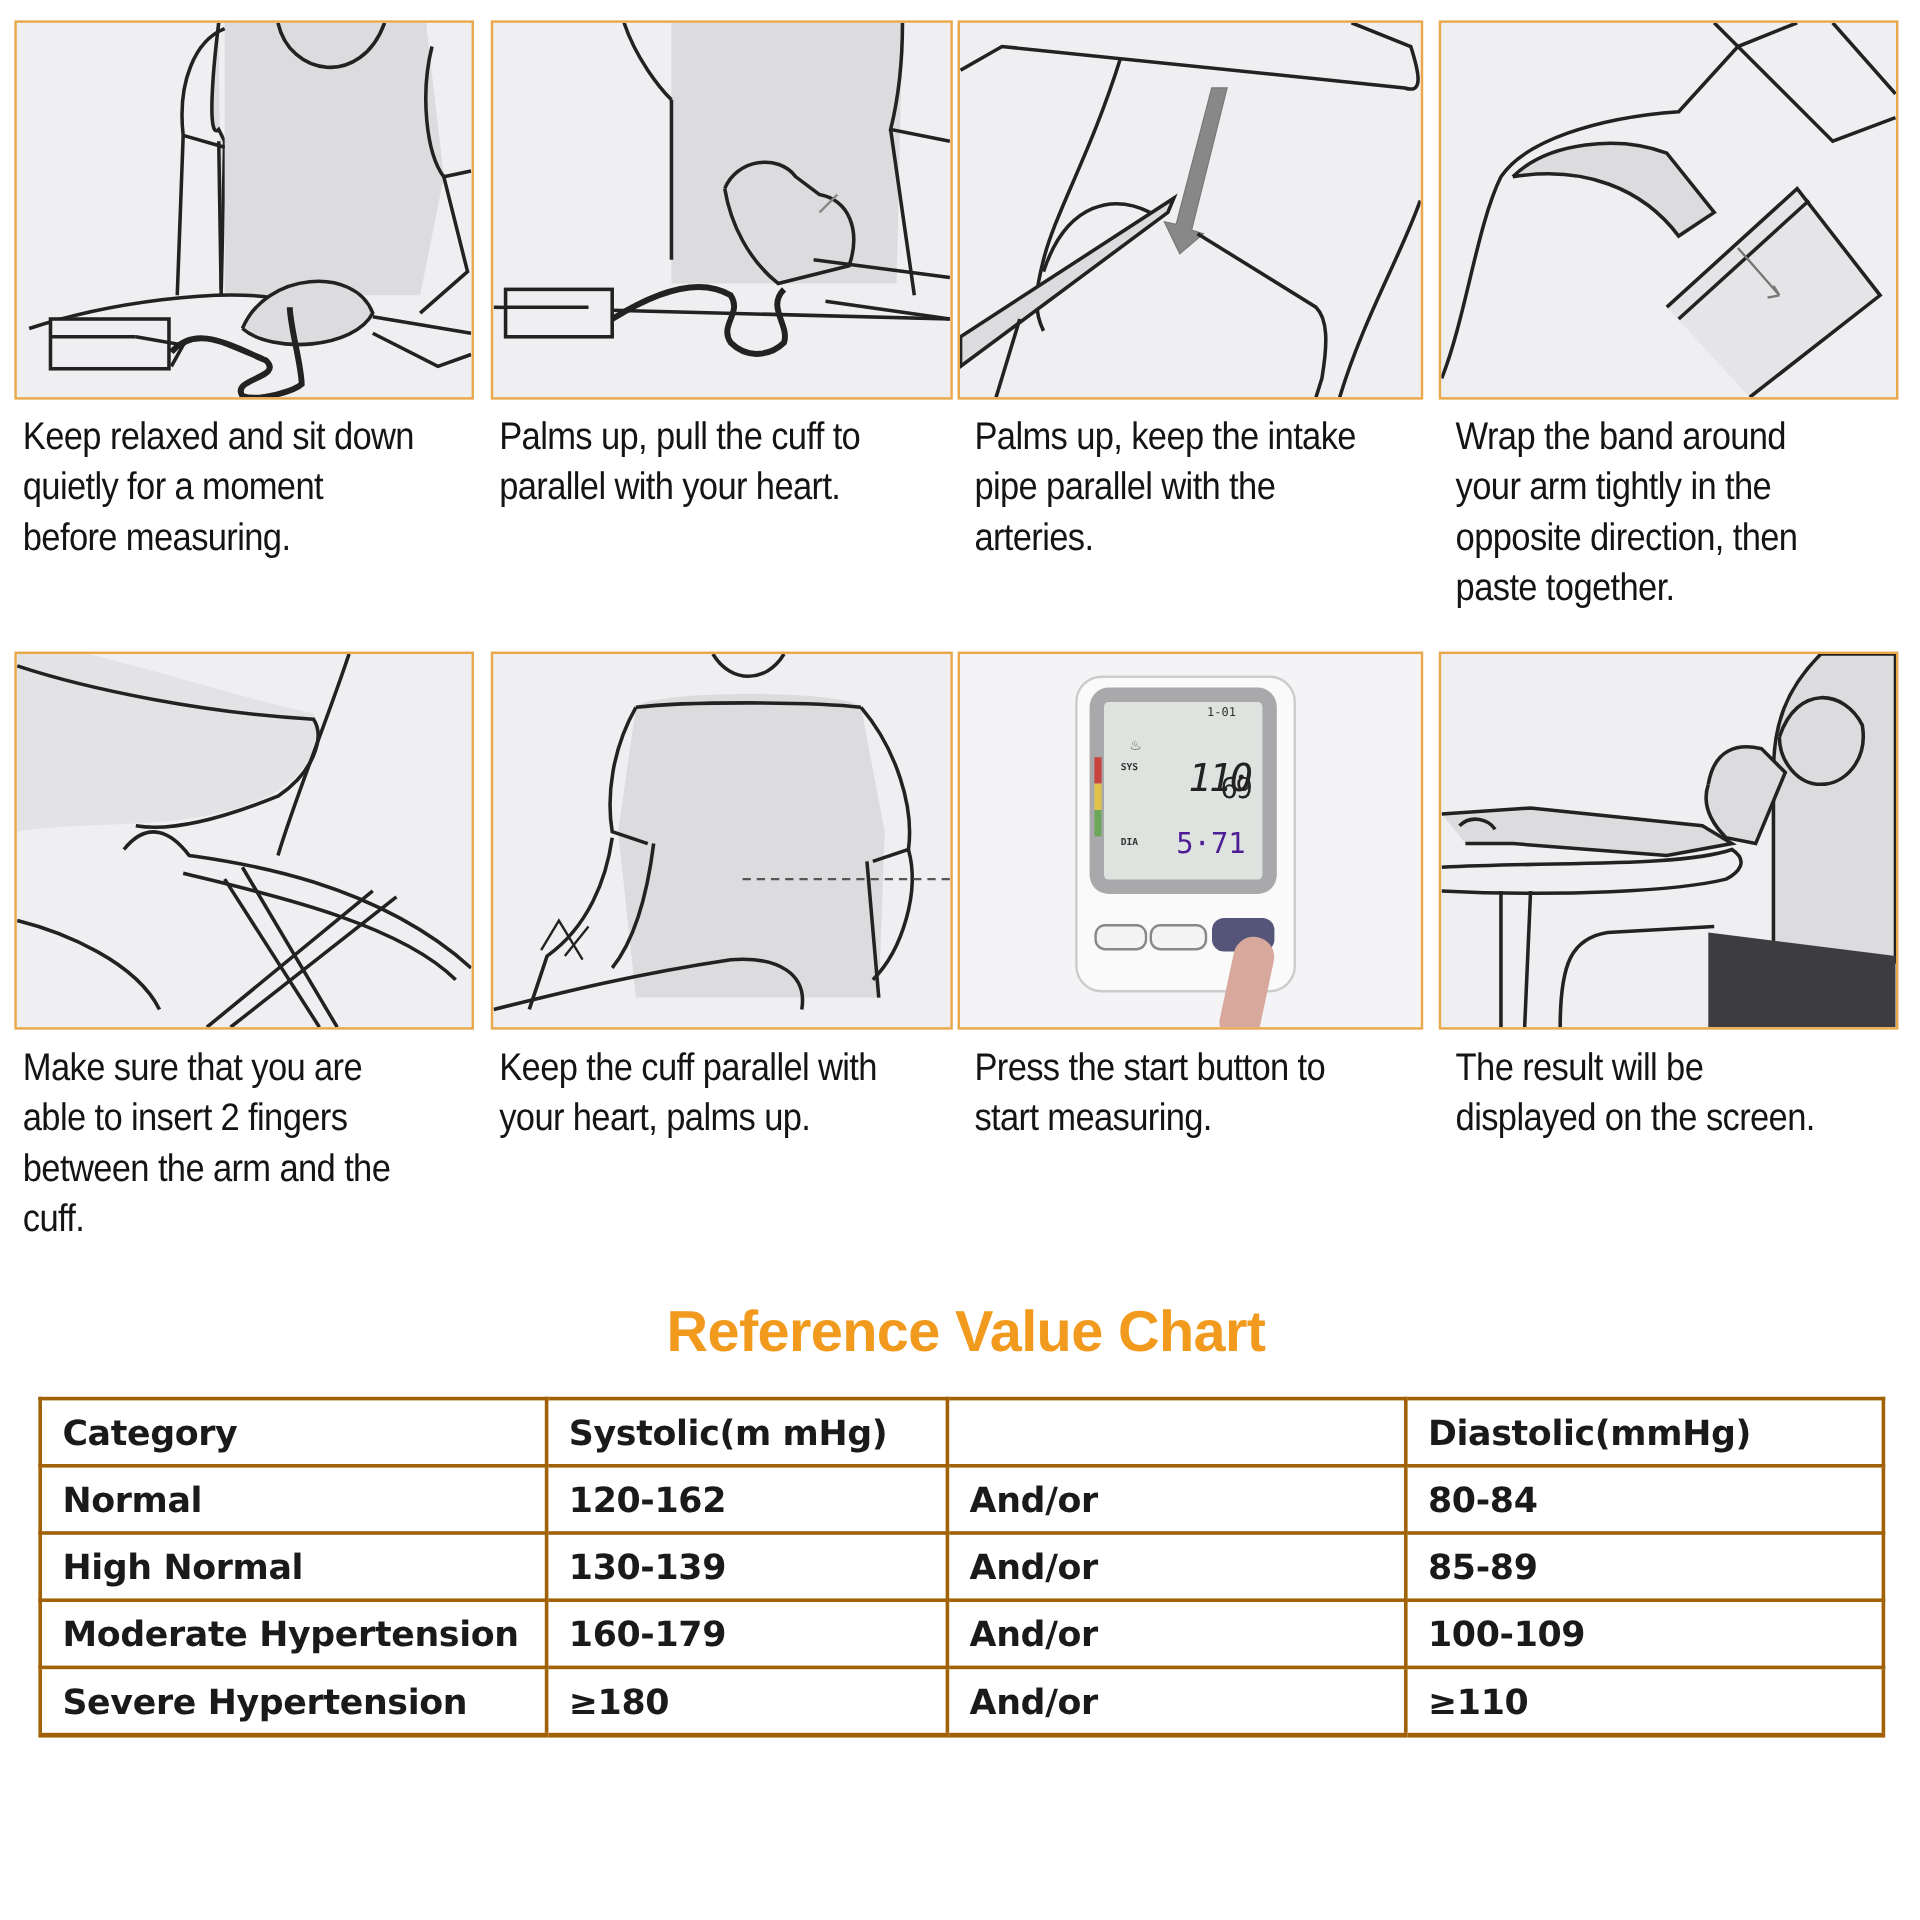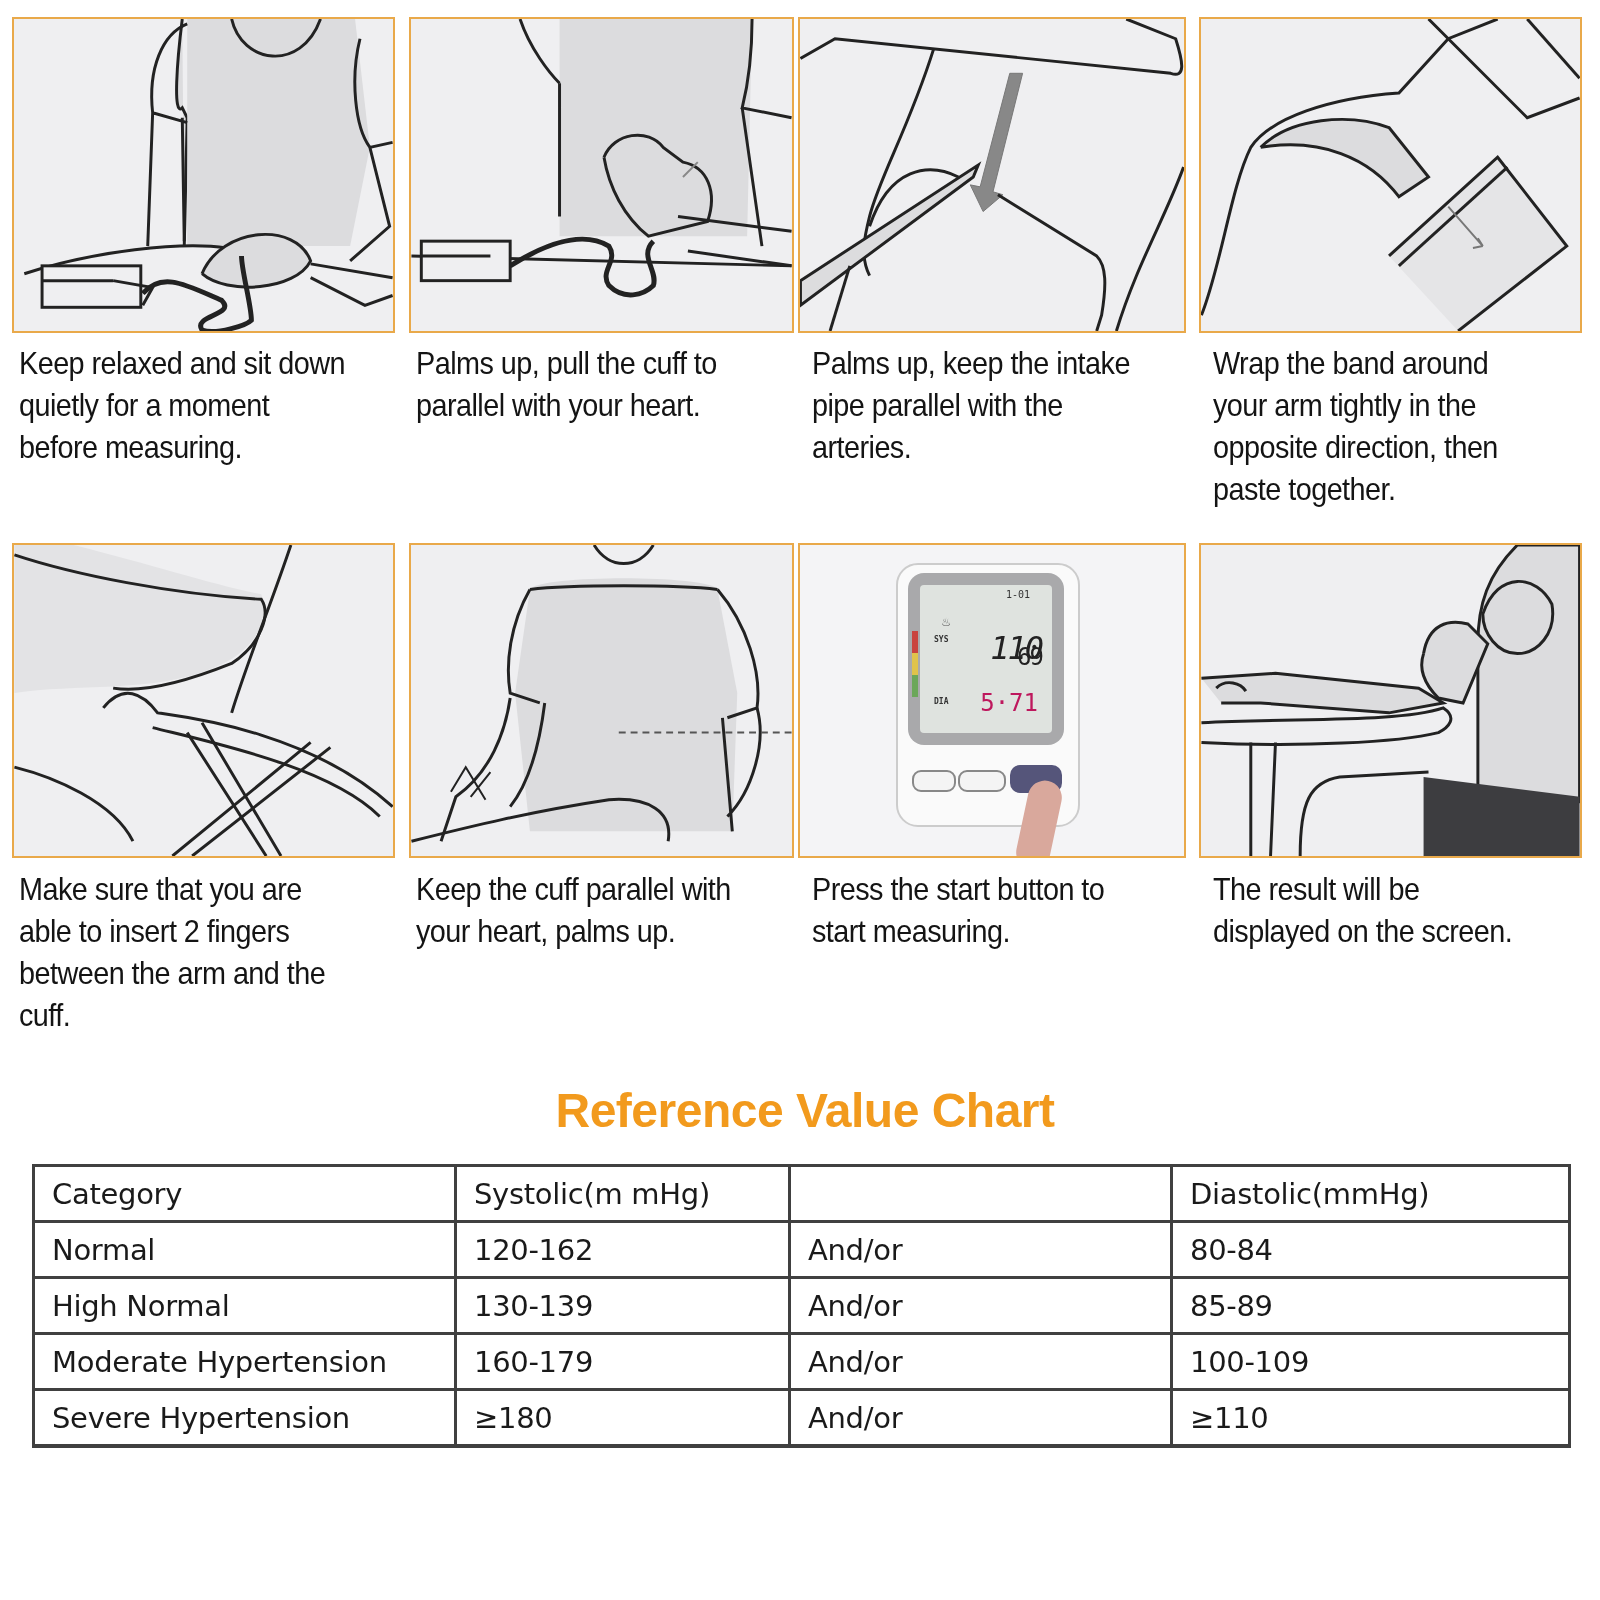--- a/index.html
+++ b/index.html
@@ -21,22 +21,22 @@
     position: absolute; left: 0; width: 1610px; top: 1083px; text-align: center;
     font-size: 48px; font-weight: bold; color: #f29a1d; letter-spacing: -0.5px;
     font-family: "Liberation Sans", sans-serif;
   }
   table.ref {
     position: absolute; left: 32px; top: 1164px; width: 1539px;
     border-collapse: collapse; font-family: "DejaVu Sans", sans-serif;
     font-size: 29px; color: #1a1a1a;
   }
   table.ref td {
-    border: 3px solid #404040; height: 53px; padding: 0 0 0 17px;
-    vertical-align: middle; white-space: nowrap; letter-spacing: -0.3px;
+    border: 3px solid #a16207; height: 53px; padding: 0 0 0 17px;
+    vertical-align: middle; white-space: nowrap; letter-spacing: -0.3px; font-weight: bold;
   }
   table.ref tr:first-child td { border-top-width: 3px; }
   table.ref tr td:first-child { border-left-width: 3px; }
   table.ref tr:last-child td { border-bottom-width: 4px; }
   table.ref tr td:nth-child(1) { width: 402px; }
   table.ref tr td:nth-child(2) { width: 314px; }
   table.ref tr td:nth-child(3) { width: 362px; }
 </style>
 </head>
 <body>
@@ -138,21 +138,21 @@
   </svg>
 </div>
 
 <div class="panel" style="left:798px;top:543px;width:388px;height:315px;background:#f4f4f6;padding-left:29px;">
   <div style="position:absolute;left:96px;top:18px;width:180px;height:260px;border:2px solid #ccc;border-radius:22px;background:#fafafa;">
     <div style="position:absolute;left:10px;top:8px;width:156px;height:172px;border-radius:16px;background:#a9a9ab;">
       <div style="position:absolute;left:12px;top:12px;width:132px;height:148px;background:#dfe3df;border-radius:4px;font-family:'DejaVu Sans Mono',monospace;">
         <span style="position:absolute;right:22px;top:4px;font-size:10px;color:#333;">1-01</span>
         <span style="position:absolute;right:10px;top:18px;font-size:32px;font-style:italic;color:#222;letter-spacing:-2px;margin-top:26px;">110</span>
         <span style="position:absolute;right:10px;top:58px;font-size:24px;color:#222;letter-spacing:-2px;">69</span>
-        <span style="position:absolute;right:14px;top:104px;font-size:24px;color:#be185d;">5·71</span>
+        <span style="position:absolute;right:14px;top:104px;font-size:24px;color:#4c1d95;">5·71</span>
         <span style="position:absolute;left:14px;top:50px;font-size:8px;font-weight:bold;color:#333;text-align:right;">SYS</span>
         <span style="position:absolute;left:14px;top:112px;font-size:8px;font-weight:bold;color:#333;">DIA</span>
         <span style="position:absolute;left:22px;top:28px;font-size:14px;color:#555;">♨</span>
       </div>
       <div style="position:absolute;left:4px;top:58px;width:6px;height:70px;">
         <div style="height:22px;background:#c9433f;"></div>
         <div style="height:22px;background:#e0c34b;"></div>
         <div style="height:22px;background:#6ca75a;"></div>
       </div>
     </div>

